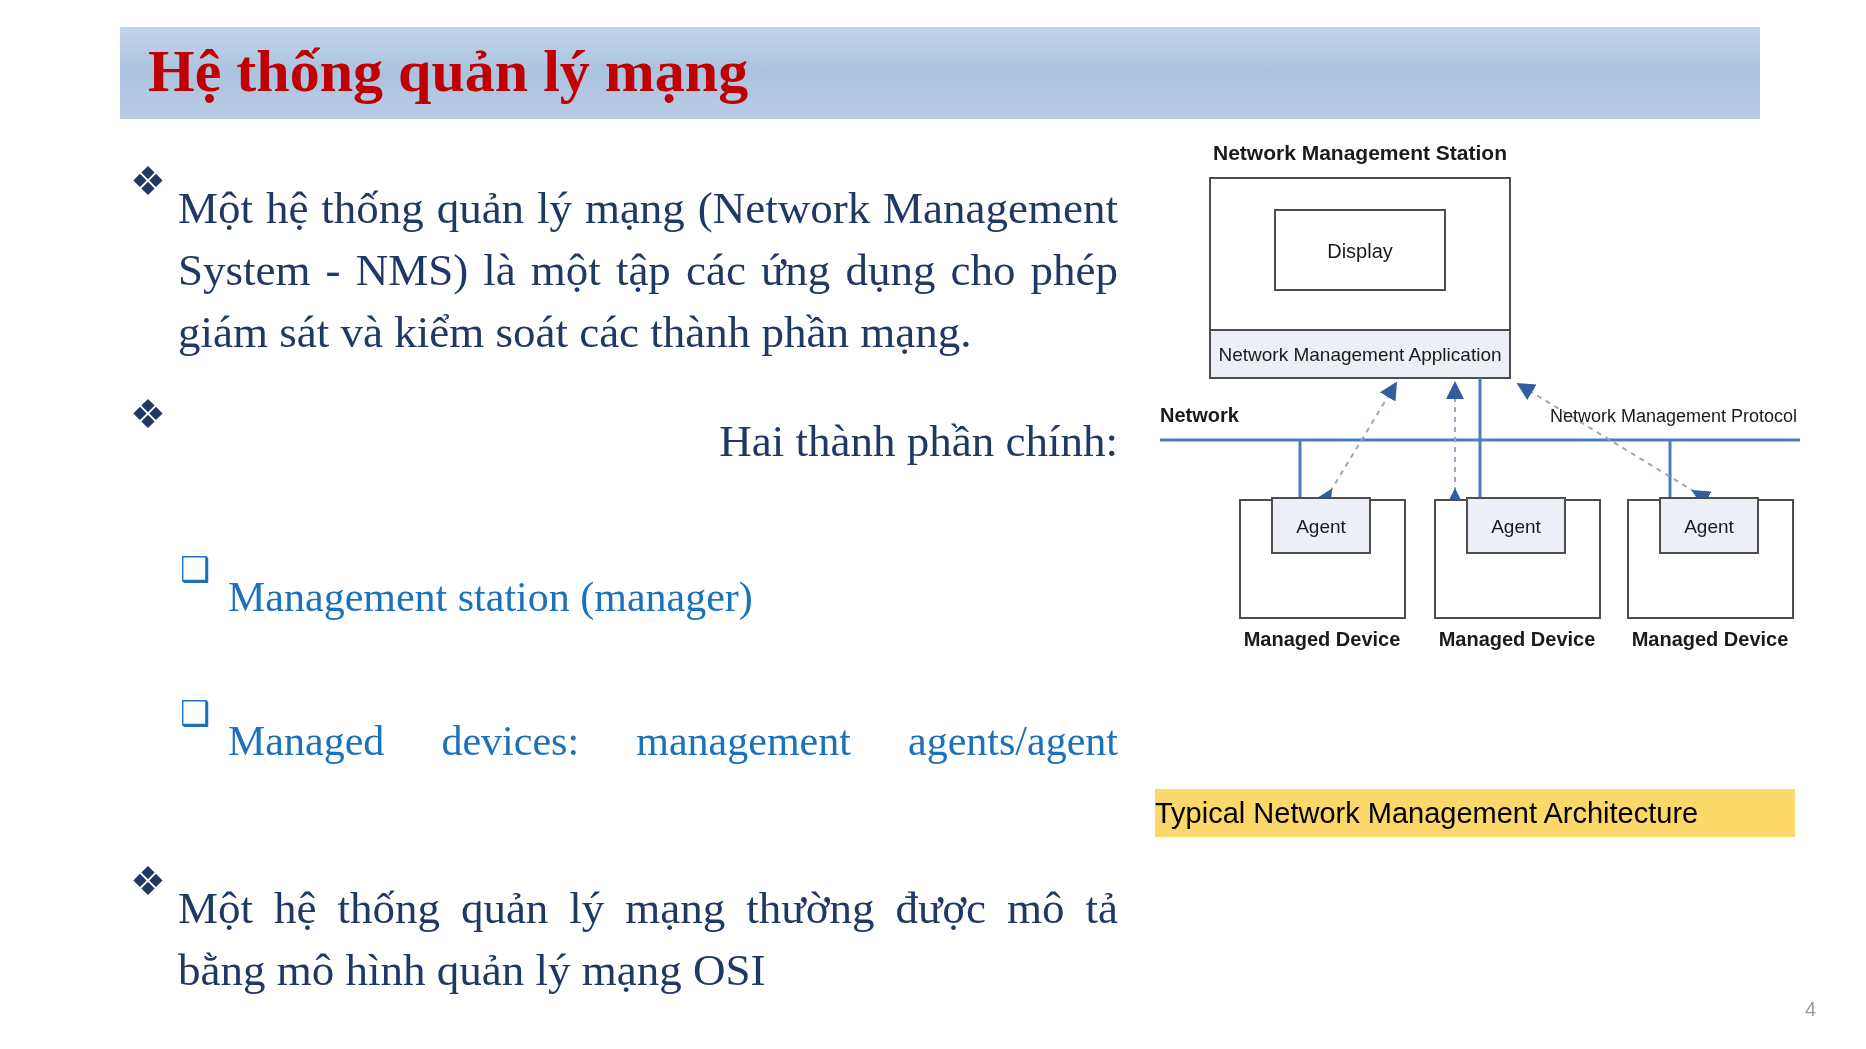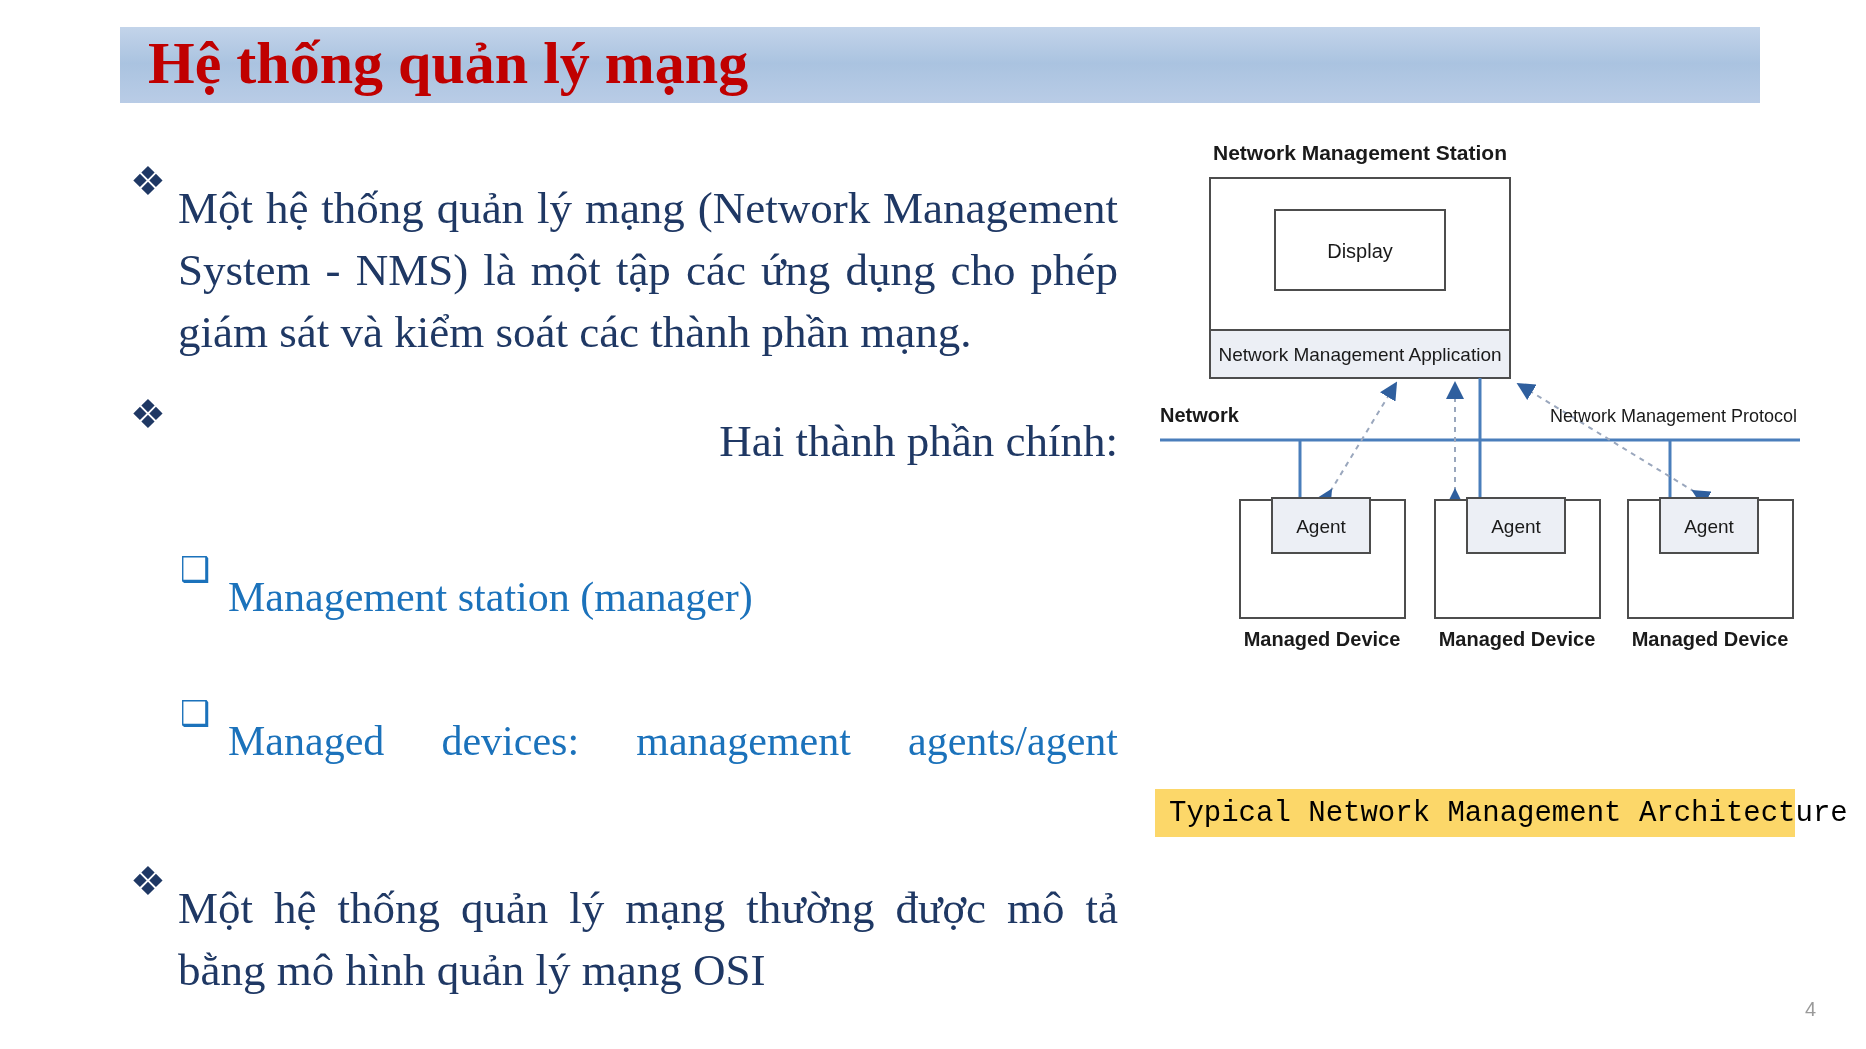--- a/index.html
+++ b/index.html
@@ -14,21 +14,21 @@
     overflow: hidden;
     font-family: "Liberation Serif", serif;
   }
 
   
   #title-banner {
     position: absolute;
     left: 120px;
     top: 27px;
     width: 1640px;
-    height: 76px;
+    height: 92px;
     background: linear-gradient(180deg, #c3d4ea 0%, #aac3e0 48%, #b9cce6 100%);
   }
   #title-text {
     position: absolute;
     left: 28px;
     top: 50%;
     transform: translateY(-52%);
     font-family: "Liberation Serif", serif;
     font-weight: bold;
     font-size: 60px;
@@ -127,24 +127,23 @@
     position: absolute;
     left: 1155px;
     top: 789px;
     width: 640px;
     height: 48px;
     background: #fcd769;
     display: flex;
     align-items: center;
   }
   #caption-text {
-    font-family: Liberation Mono, monospace;
+    font-family: Liberation Sans, sans-serif;
     font-size: 29px;
     color: #000000;
-    padding-left: 14px;
     white-space: nowrap;
   }
 
   
   #page-number {
     position: absolute;
     right: 50px;
     bottom: 28px;
     font-family: "Liberation Sans", sans-serif;
     font-size: 20px;

